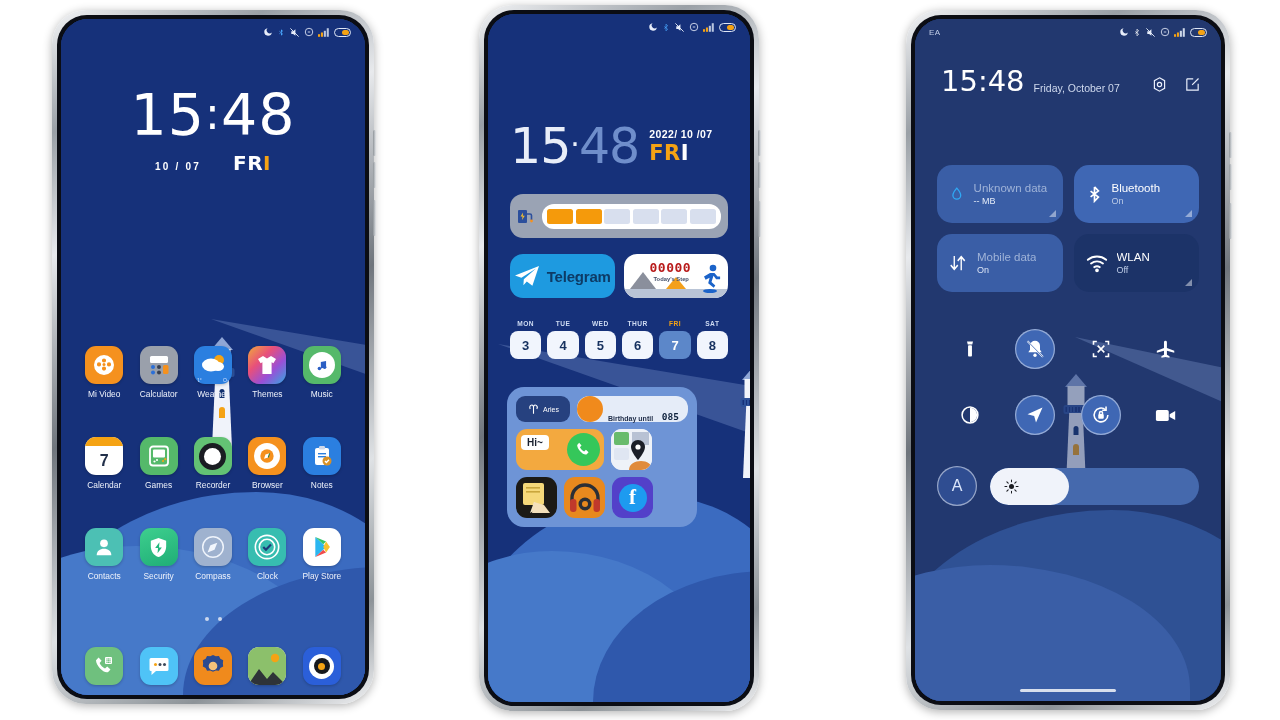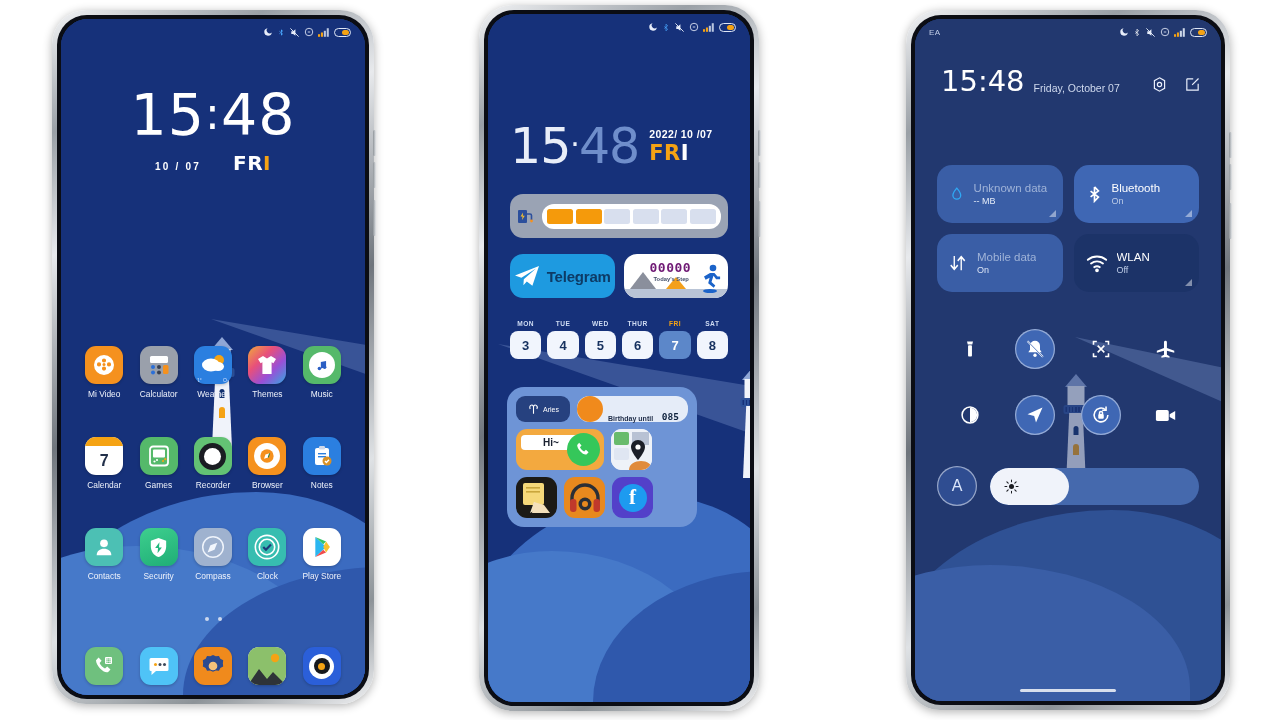--- a/index.html
+++ b/index.html
@@ -121,21 +121,21 @@
                 display:flex; align-items:center; gap:2.5px; padding:0 5px; }
   .batw .bars i { flex:1; height:15px; border-radius:2.5px; background:#d8dfee; }
   .batw .bars i.on { background:#f59a0b; }
 
   .telw { background:#1e9ae0; height:44px; display:flex; align-items:center;
           justify-content:center; gap:7px; }
   .telw .tt { font-size:15px; font-weight:700; color:#0d3b66; letter-spacing:-.2px; }
 
   .stepw { background:#fff; height:44px; position:relative; overflow:hidden; }
   .stepw .num { position:absolute; left:26px; top:6px; font-size:13px; font-weight:800;
-                color:#701a75; letter-spacing:.5px; font-family:"DejaVu Sans Mono", monospace; }
+                color:#b91c1c; letter-spacing:.5px; font-family:"DejaVu Sans Mono", monospace; }
   .stepw .cap { position:absolute; left:30px; top:22px; font-size:5.8px; color:#44506a; font-weight:700; }
   .stepw .mtn { position:absolute; left:6px; bottom:9px; width:0;height:0;
                 border-left:13px solid transparent;border-right:13px solid transparent;
                 border-bottom:17px solid #8a8f9c; }
   .stepw .sea { position:absolute; left:0; right:0; bottom:0; height:9px; background:#b9c4d6; }
   .stepw .tent { position:absolute; left:42px; bottom:9px; width:0;height:0;
                 border-left:10px solid transparent;border-right:10px solid transparent;
                 border-bottom:12px solid #f3a01c; }
 
   
@@ -637,21 +637,21 @@
               <span>Aries</span>
             </div>
             <div class="bday">
               <div class="circ"></div>
               <div class="t">Birthday until</div>
               <div class="n">085</div>
             </div>
           </div>
           <div class="fr">
             <div class="ft" style="background:#f3a93f;">
-              <div style="position:absolute;left:5px;top:6px;background:#fff;border-radius:4px;padding:2px 22px;font-size:10px;font-weight:800;color:#1a2130;">Hi~</div>
+              <div style="position:absolute;left:5px;top:6px;background:#fff;border-radius:4px;padding:2px 6px;font-size:10px;font-weight:800;color:#1a2130;">Hi~</div>
               <div style="position:absolute;right:4px;top:4px;width:33px;height:33px;border-radius:50%;background:#35c75a;display:flex;align-items:center;justify-content:center;">
                 <svg width="19" height="19" viewBox="0 0 24 24" fill="#fff">
                     <path d="M6.5 3.5l3 3.3-2 2.2c1.1 2.4 3 4.3 5.4 5.4l2.2-2 3.3 3-2.3 2.6C12.2 20 4 11.7 4 6.2z"></path>
                   </svg>
               </div>
             </div>
             <div class="fs" style="background:#e7ecf5;">
               <svg width="41" height="41" viewBox="0 0 41 41">
                 <rect width="41" height="41" fill="#eef2f8"></rect>
                   <rect x="3" y="3" width="15" height="13" rx="2" fill="#68bb6c"></rect>

